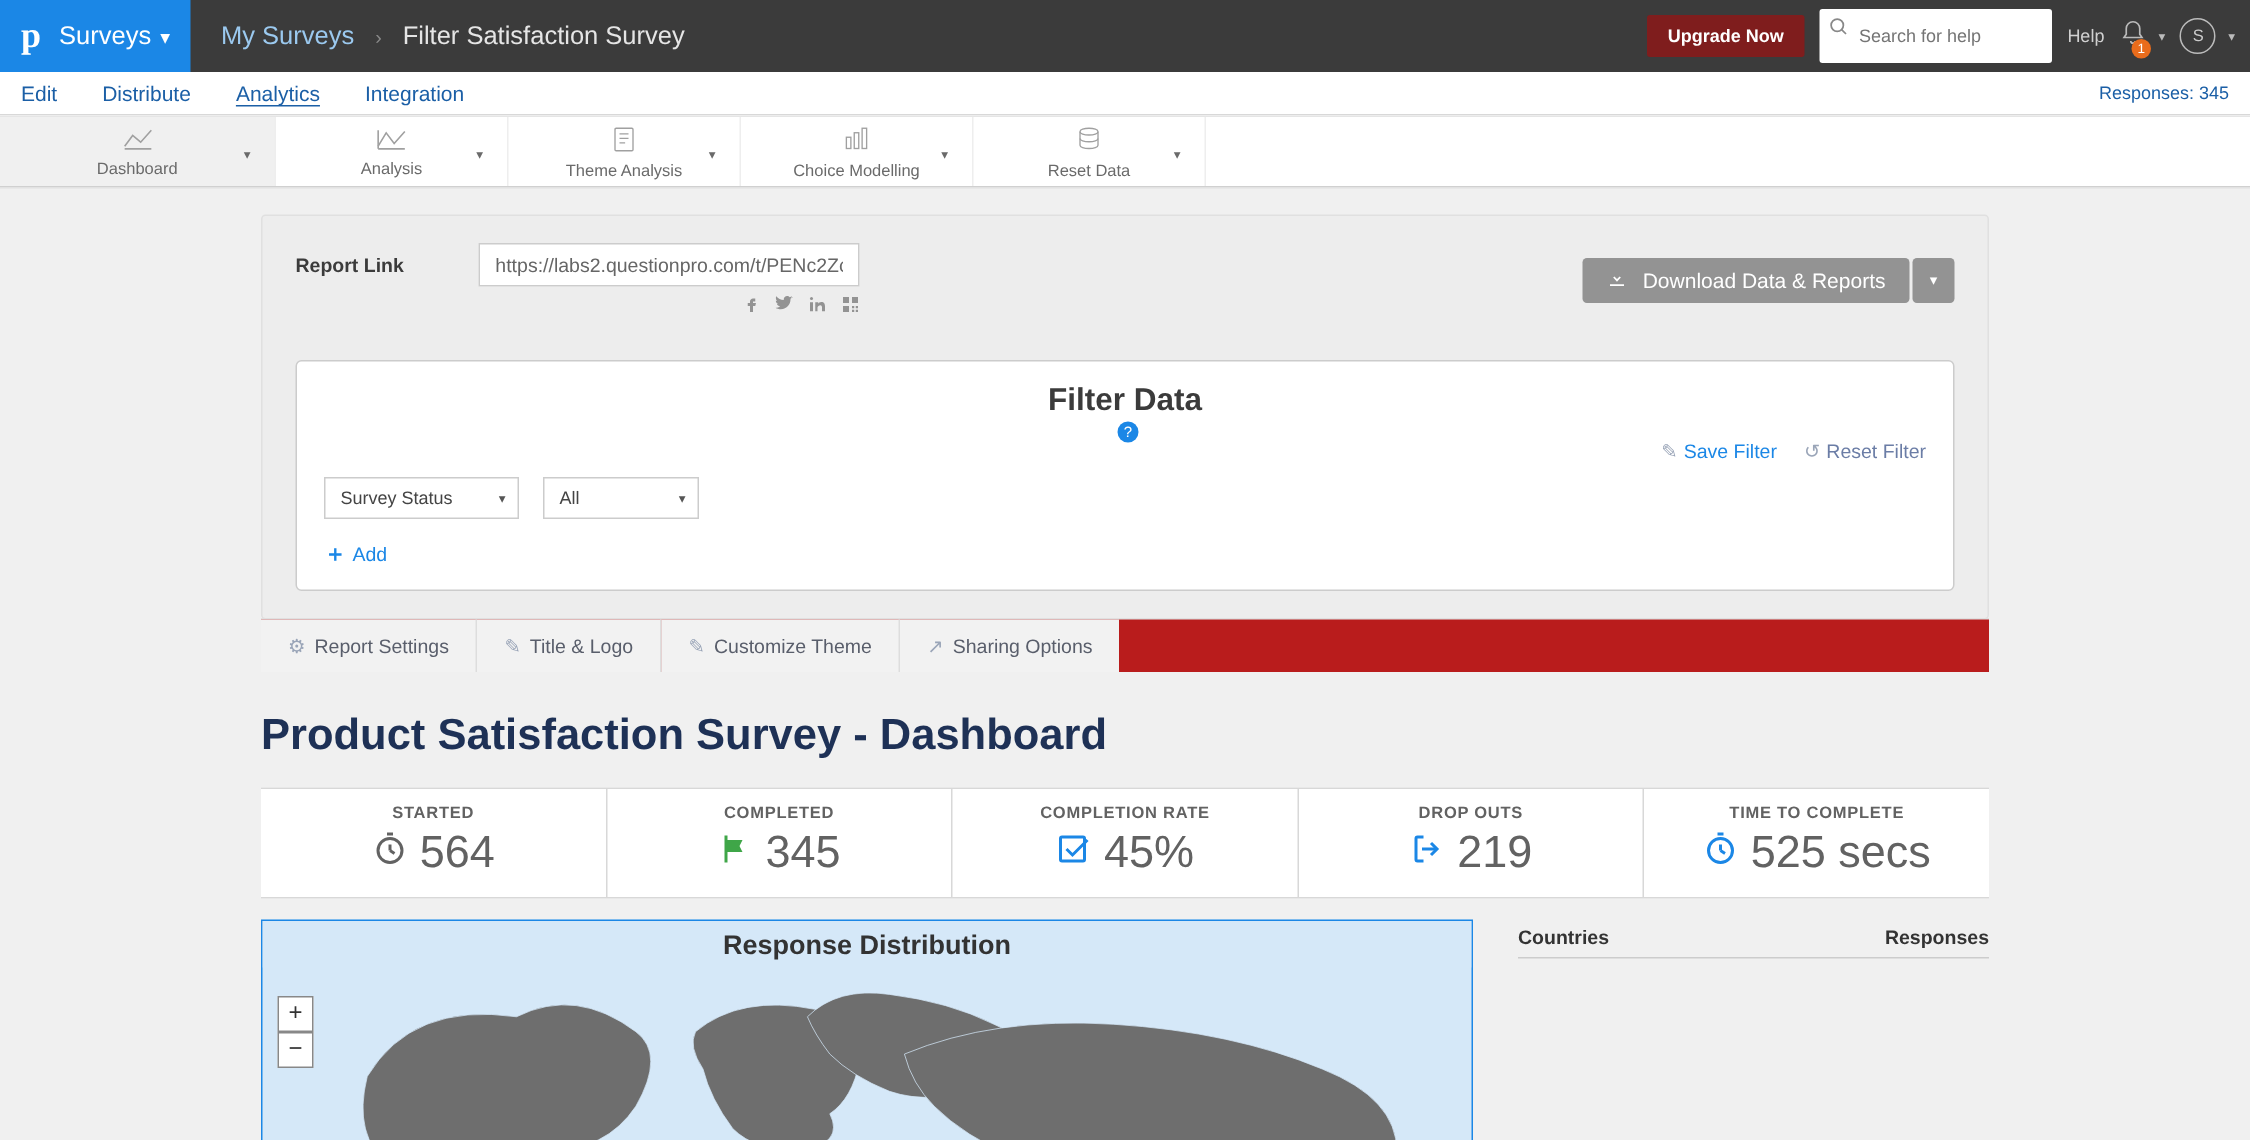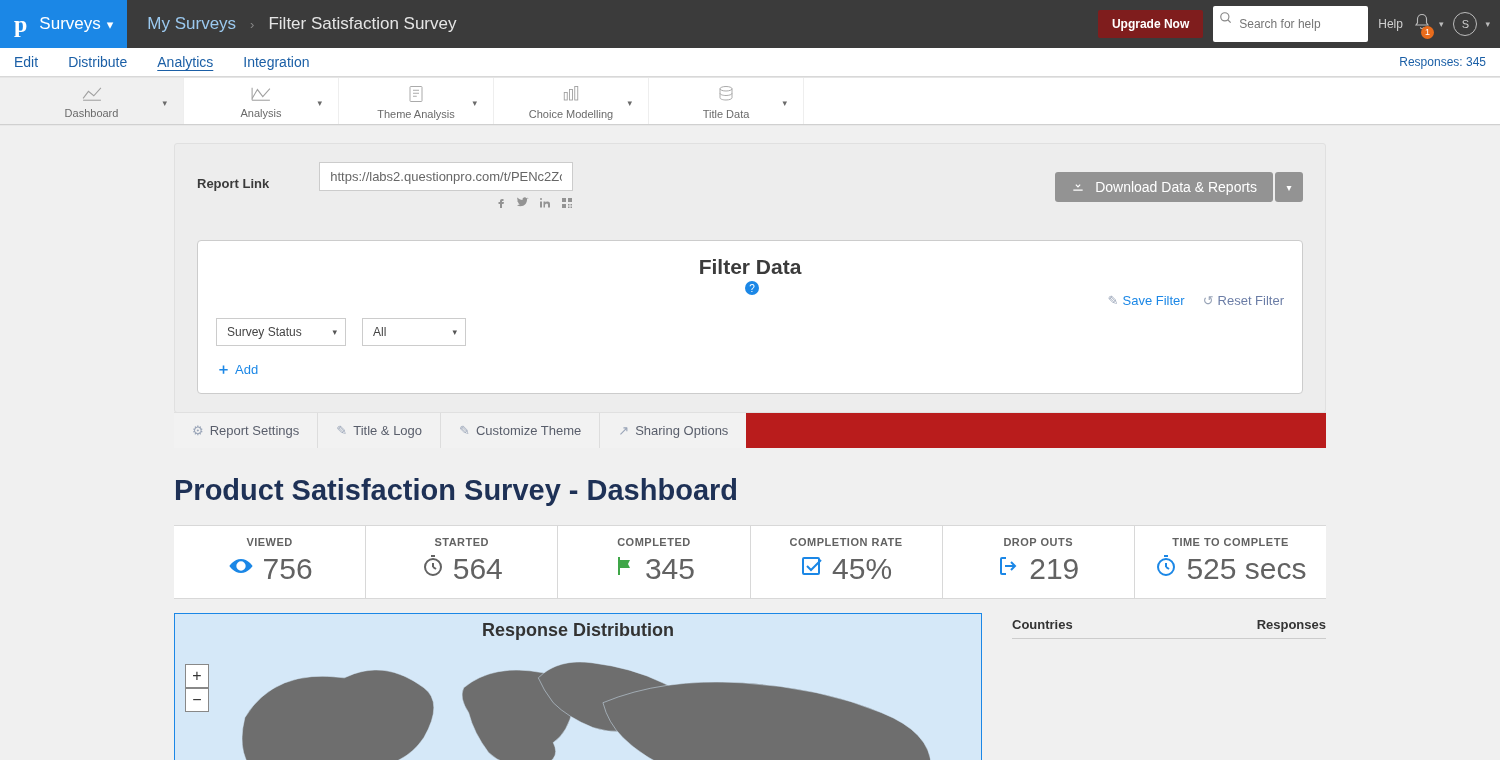--- a/index.html
+++ b/index.html
@@ -203,32 +203,32 @@
     <span class="tcaret">▾</span>
   </div>
   <div class="tool">
     <span class="ticon">
       <svg width="18" height="18" viewBox="0 0 24 24" fill="none" stroke="currentColor" stroke-width="1.2">
           <ellipse cx="12" cy="5" rx="8" ry="3"></ellipse>
           <path d="M4 5v6c0 1.7 3.6 3 8 3s8-1.3 8-3V5"></path>
           <path d="M4 11v6c0 1.7 3.6 3 8 3s8-1.3 8-3v-6"></path>
         </svg>
     </span>
-    <span class="tlabel">Title Data</span>
+    <span class="tlabel">Reset Data</span>
     <span class="tcaret">▾</span>
   </div>
 </div>
 
 <div class="page-wrap">
   <div class="page-inner">
 
     <div class="report-panel">
       <div class="rp-top">
         <div class="rp-top-left">
-          <div style="display:flex;align-items:flex-end;gap:32px;">
+          <div style="display:flex;align-items:center;gap:32px;">
             <span class="rp-label">Report Link</span>
             <input class="rp-url" type="text" readonly="" value="https://labs2.questionpro.com/t/PENc2Zcu" style="">
           </div>
           <div class="share-icons">
             <span><svg width="12" height="12" viewBox="0 0 24 24" fill="currentColor">
                   <path d="M14 8h3V4h-3c-2.2 0-4 1.8-4 4v2H7v4h3v8h4v-8h3l1-4h-4V8c0-.6.4 0 0 0z"></path>
                 </svg></span>
             <span><svg width="12" height="12" viewBox="0 0 24 24" fill="currentColor">
                   <path d="M23 3c-1 .5-2 .8-3 1 1-1 2-2 2-3-1 .6-2 1-3 1.3C18 1 17 .5 15.5.5 13 .5 11 2.5 11 5c0 .4 0 .8.1 1.1C7 6 3.5 4 1 1c-.4.7-.6 1.5-.6 2.3 0 1.6.8 3 2 3.8-.8 0-1.5-.2-2.1-.6v.1c0 2.2 1.6 4 3.6 4.4-.4.1-.8.2-1.2.2-.3 0-.6 0-.9-.1.6 1.8 2.3 3.1 4.3 3.1C4.5 15.6 2.4 16.3 0 16.3c-.4 0 0 0 0 0C2 17.6 4.4 18.3 7 18.3c8.4 0 13-7 13-13v-.6c1-.7 1.8-1.5 2.5-2.5z"></path>
                 </svg></span>
@@ -290,30 +290,20 @@
     <div class="settings-tabs">
       <div class="stab"><span class="sico">⚙</span><span>Report Settings</span></div>
       <div class="stab"><span class="sico">✎</span><span>Title &amp; Logo</span></div>
       <div class="stab"><span class="sico">✎</span><span>Customize Theme</span></div>
       <div class="stab last"><span class="sico">↗</span><span>Sharing Options</span></div>
     </div>
 
     <h1 class="dash-title">Product Satisfaction Survey - Dashboard</h1>
 
     <div class="stats-row">
-      <div class="stat">
-        <div class="sl">VIEWED</div>
-        <div class="svrow">
-          <span class="micon blue"><svg width="28" height="22" viewBox="0 0 24 18" fill="currentColor">
-                <path d="M12 3C6 3 2 9 2 9s4 6 10 6 10-6 10-6-4-6-10-6zm0 10a4 4 0 1 1 0-8 4 4 0 0 1 0 8z"></path>
-                <circle cx="12" cy="9" r="2" fill="#fff"></circle>
-              </svg></span>
-          <span class="sv">756</span>
-        </div>
-      </div>
       <div class="stat">
         <div class="sl">STARTED</div>
         <div class="svrow">
           <span class="micon"><svg width="24" height="24" viewBox="0 0 24 24" fill="none" stroke="currentColor" stroke-width="2">
                 <circle cx="12" cy="13" r="8"></circle>
                 <line x1="12" y1="9" x2="12" y2="13"></line>
                 <line x1="12" y1="13" x2="15" y2="15"></line>
                 <line x1="10" y1="2" x2="14" y2="2"></line>
               </svg></span>
           <span class="sv">564</span>

